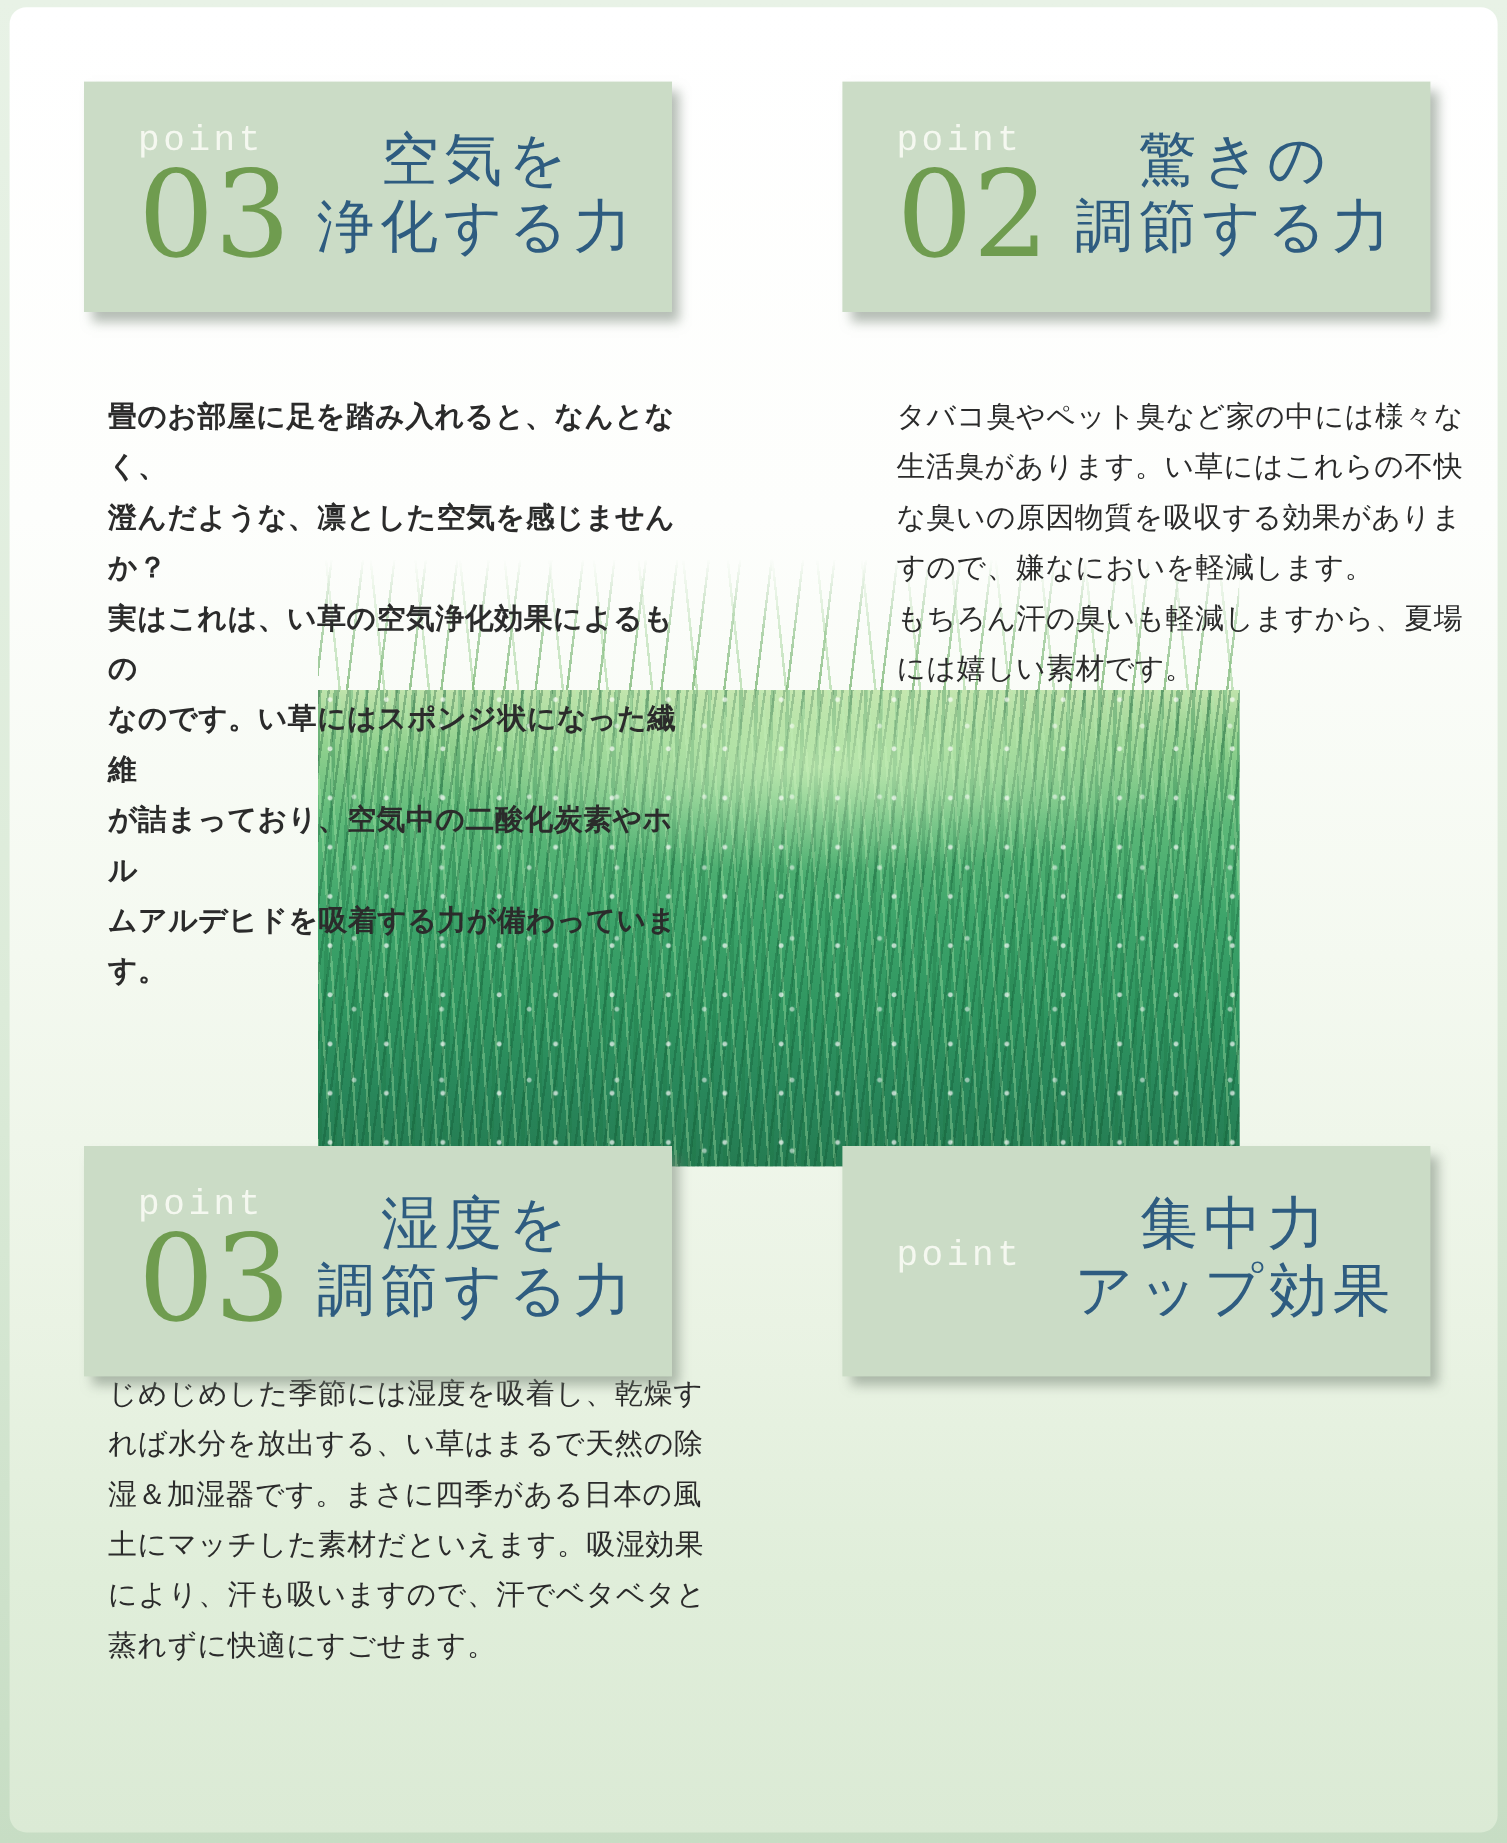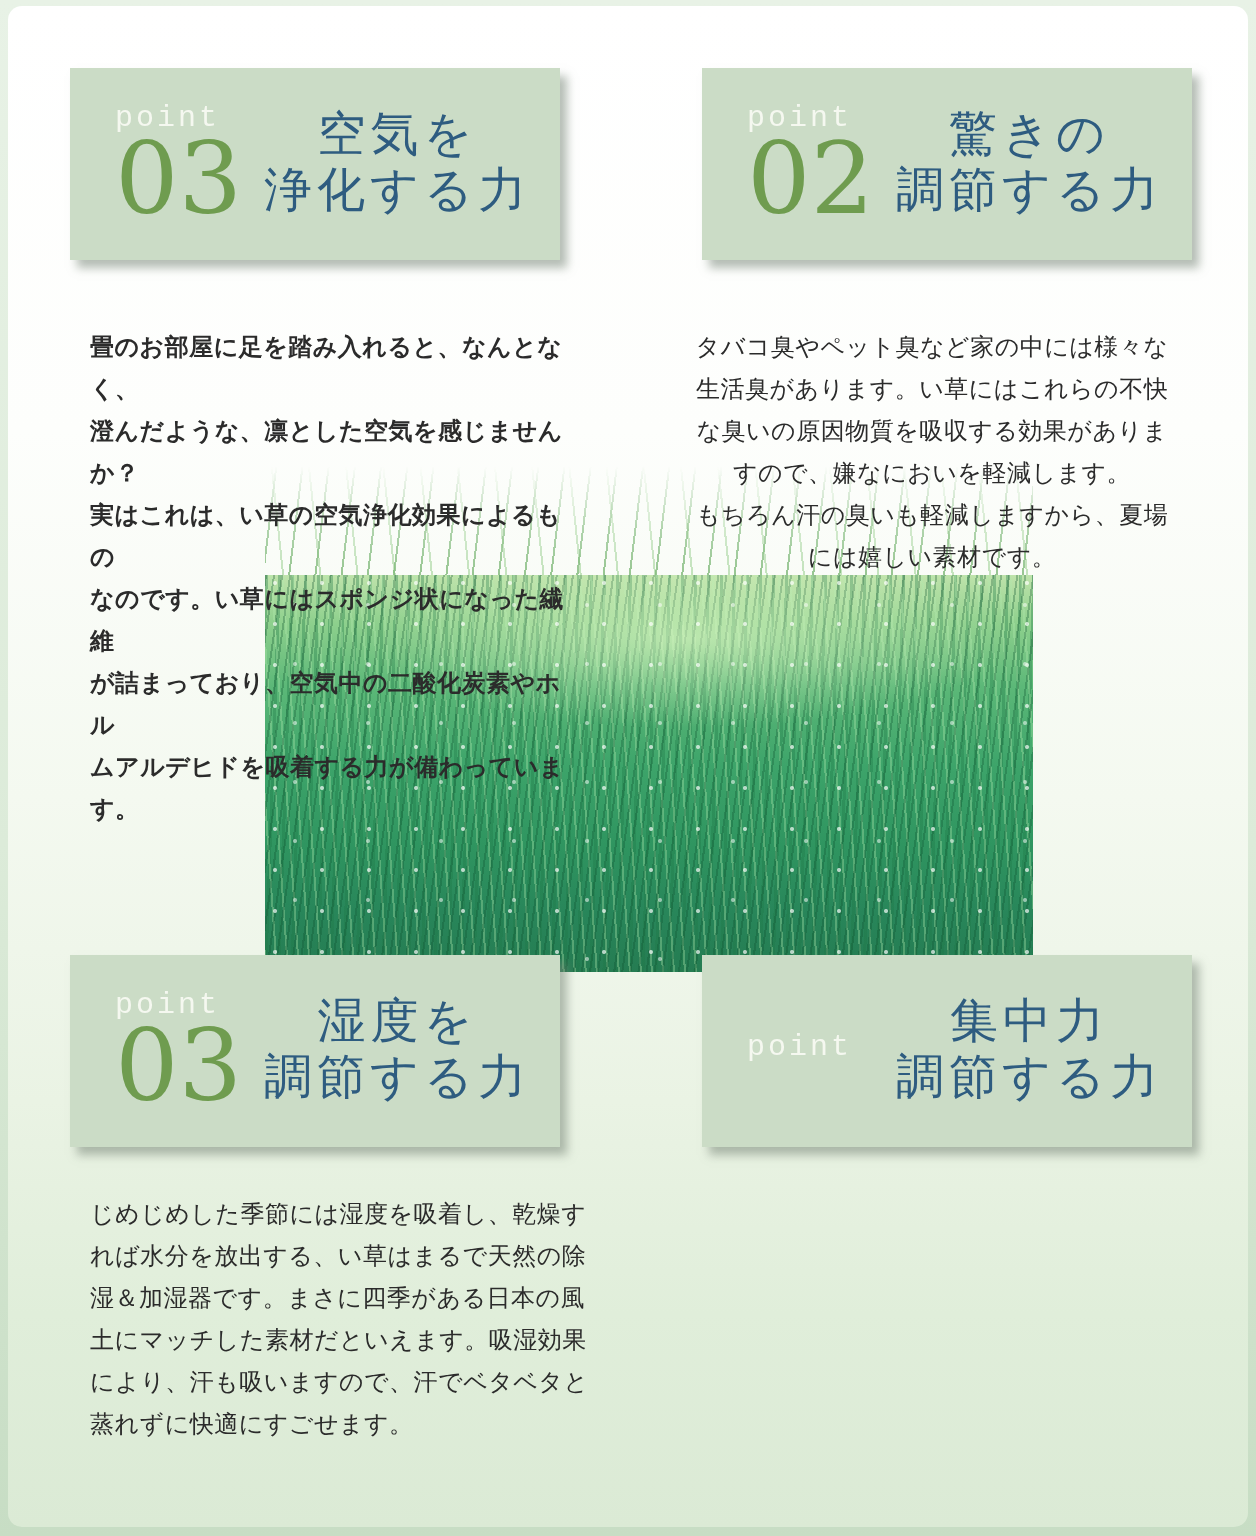--- a/index.html
+++ b/index.html
@@ -80,22 +80,22 @@
   }
 
   
   .body{
     position:absolute; z-index:2; white-space:pre-line;
     font-family:"DejaVu Serif","Liberation Serif",serif;
     font-size:24px; line-height:42px; letter-spacing:0.5px;
     font-weight:500; color:var(--body-text);
   }
   .body1{left:90px;  top:326px;  width:485px;font-weight:bold;}
-  .body2{left:682px; top:326px;  width:500px;text-align:center;}
-  .body3{left:90px;  top:1193px; width:505px;}
+  .body2{left:747px; top:326px;  width:500px;}
+  .body3{left:90px;  top:1140px; width:505px;}
   .body4{left:717px; top:1210px; width:495px;}
 </style>
 </head>
 <body>
 
 <div class="page">
   <div class="panel"></div>
 
   <div class="photo">
     <div class="fringe"></div>
@@ -145,15 +145,15 @@
 湿＆加湿器です。まさに四季がある日本の風
 土にマッチした素材だといえます。吸湿効果
 により、汗も吸いますので、汗でベタベタと
 蒸れずに快適にすごせます。</div>
 
   <div class="card card4">
     <div class="meta">
       <div class="plabel">point</div>
     </div>
     <div class="ptitle">集中力
-調節する力</div>
+アップ効果</div>
   </div>
 </div>
 
 </body></html>

